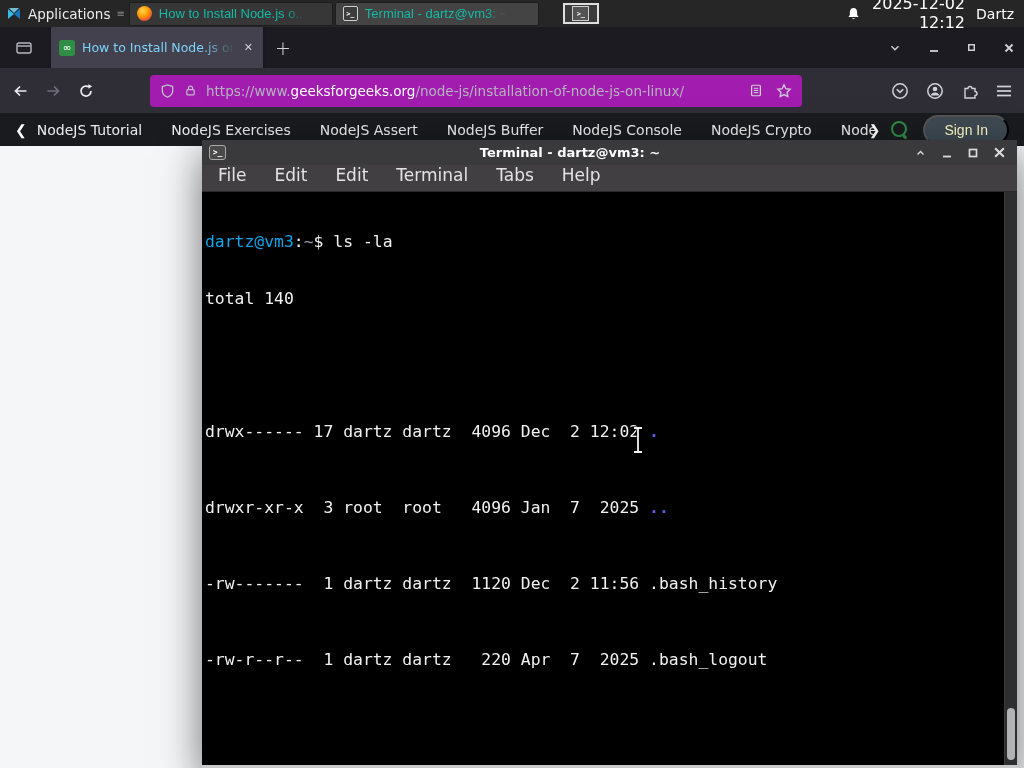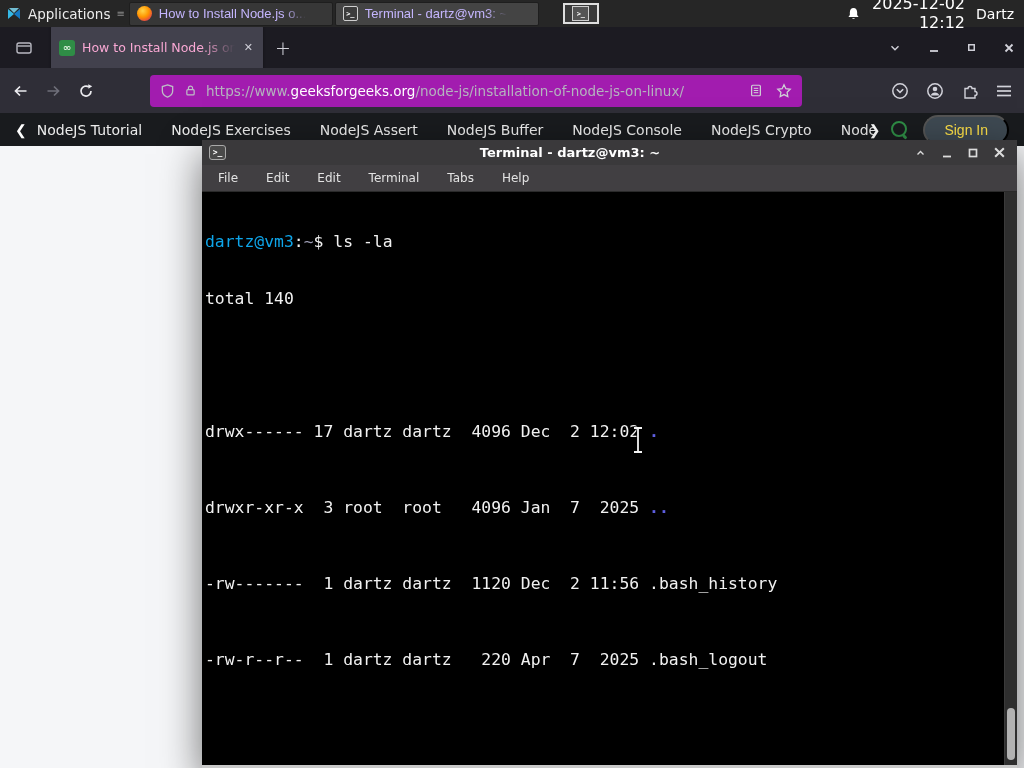--- a/index.html
+++ b/index.html
@@ -10,21 +10,21 @@
   
   #panel { position:absolute; top:0; left:0; width:1024px; height:27px;
            background:#262626; display:flex; align-items:center; z-index:50; }
   .apps { display:flex; align-items:center; gap:6px; padding:0 6px 0 6px; height:100%;
           color:#ececec; font-size:13.5px; cursor:default; }
   .panel-handle { color:#8a8a8a; font-size:10px; margin:0 4px 0 0; }
   .panel-handle::before { content:"\2261"; }
   .taskbar { display:flex; align-items:center; gap:2px; height:100%; padding:1px 0; }
   .task { width:204px; height:24px; display:flex; align-items:center; gap:7px; padding:0 7px;
           background:#373737; border:1px solid #1e1e1e; border-radius:2px;
-          color:#c4b5fd; font-size:13px; white-space:nowrap; overflow:hidden; }
+          color:#14b8a6; font-size:13px; white-space:nowrap; overflow:hidden; }
   .task.active { background:#444444; }
   .task-label { overflow:hidden; white-space:nowrap;
           -webkit-mask-image:linear-gradient(90deg,#000 85%,transparent); 
           mask-image:linear-gradient(90deg,#000 85%,transparent); }
   .ticon { flex:0 0 auto; width:15px; height:15px; border-radius:50%; }
   .ticon.firefox { background:radial-gradient(circle at 38% 32%, #ffd54a 0%, #ff9500 45%, #e8553a 72%, #a2208f 100%); }
   .ticon.codium { background:radial-gradient(circle at 40% 35%, #7fd4ff 0%, #2b9fd8 55%, #1668a8 100%); }
   .ticon.terminal { border-radius:2px; background:#3c3c3c; border:1px solid #cfcfcf;
           color:#fff; font:bold 7px "DejaVu Sans Mono",monospace; display:flex; align-items:center; justify-content:center; }
   .ticon.terminal::before { content:">_"; }
@@ -37,21 +37,21 @@
   .tray { margin-left:auto; display:flex; align-items:center; gap:11px; padding-right:10px; height:100%; }
   .clock { text-align:right; color:#ffffff; font-size:16px; line-height:1.15; }
   .tray-user { color:#ffffff; font-size:14px; }
 
   
   #firefox { position:absolute; top:27px; left:0; width:1024px; height:741px;
              display:flex; flex-direction:column; background:#f5f6f8; }
   .tabbar { height:41px; background:#1c1b22; display:flex; align-items:center; padding:0 9px; flex:0 0 auto; }
   .ffview { width:30px; height:26px; border-radius:4px; display:flex; align-items:center; justify-content:center; margin-right:12px; }
   .tab { width:212px; height:48px; background:#42414d; border-radius:4px; display:flex; align-items:center;
-         gap:7px; padding:0 8px; color:#f9a8d4; font-size:12.5px; box-shadow:0 1px 3px rgba(0,0,0,.4); }
+         gap:7px; padding:0 8px; color:#7dd3fc; font-size:12.5px; box-shadow:0 1px 3px rgba(0,0,0,.4); }
   .favicon { flex:0 0 auto; width:16px; height:16px; border-radius:3px; background:#2f8d46;
          color:#dff0e0; font:bold 10px "DejaVu Sans",sans-serif; display:flex; align-items:center; justify-content:center; }
   .favicon::before { content:"\221E"; }
   .tab-title { flex:1; overflow:hidden; white-space:nowrap;
          -webkit-mask-image:linear-gradient(90deg,#000 78%,transparent);
          mask-image:linear-gradient(90deg,#000 78%,transparent); }
   .tab-close { color:#cfcfd8; font-size:11px; padding:2px; }
   .tab-close::before { content:"\2715"; }
   .newtab { color:#d2d2da; font-size:19px; font-weight:300; margin-left:12px; }
   .newtab::before { content:"+"; }
@@ -73,36 +73,36 @@
   .nav-chevron { font-weight:bold; font-size:14px; color:#ffffff; }
   .nav-chevron.left { margin-right:10px; } .nav-chevron.left::before { content:"\276E"; }
   .nav-chevron.right { margin-left:-6px; } .nav-chevron.right::before { content:"\276F"; }
   .sitenav-items { display:flex; gap:29px; flex:1; overflow:hidden; white-space:nowrap; align-items:center; }
   .nav-item { flex:0 0 auto; }
   .nav-search { margin:0 14px 0 10px; width:19px; height:19px; position:relative; flex:0 0 auto; }
   .nav-search::before { content:""; position:absolute; left:1px; top:1px; width:12px; height:12px;
             border:2.5px solid #2f8d46; border-radius:50%; }
   .nav-search::after { content:""; position:absolute; left:14px; top:14px; width:5px; height:2.5px;
             background:#2f8d46; border-radius:2px; transform:rotate(45deg); transform-origin:0 0; }
-  .signin { background:#3e4952; color:#fde047; border-radius:16px; padding:5px 19px; font-size:14px; flex:0 0 auto; }
+  .signin { background:#3e4952; color:#fef9c3; border-radius:16px; padding:5px 19px; font-size:14px; flex:0 0 auto; }
   .page { flex:1; background:#f5f6f8; }
 
   
   #terminal { position:absolute; left:202px; top:140px; width:815px; height:628px; z-index:40;
               display:flex; flex-direction:column; box-shadow:0 14px 38px rgba(0,0,0,.55);
               border-bottom:3px solid #c9c9c9; }
   .titlebar { height:25px; background:#3a393b; display:flex; align-items:center; padding:0 7px; flex:0 0 auto; }
   .t-appicon { width:17px; height:15px; background:#4a4a4a; border:1px solid #a9a9a9; border-radius:3px;
                color:#fff; font:bold 8px "DejaVu Sans Mono",monospace; display:flex; align-items:center; justify-content:center; }
   .t-appicon::before { content:">_"; }
   .t-title { flex:1; text-align:center; color:#ffffff; font-weight:bold; font-size:13px; }
   .t-controls { display:flex; align-items:center; gap:14px; padding-right:4px; }
   .t-controls .winbtn { margin-left:0; color:#dcdcdc; }
-  .menubar { height:27px; background:#413f42; display:flex; align-items:center; gap:28px; padding:0 16px;
-             color:#e3e3e3; font-size:12px; flex:0 0 auto; border-bottom:1px solid #2a2a2a; }
+  .menubar { height:27px; background:#413f42; display:flex; gap:28px; padding:0 16px;
+             color:#e3e3e3; font-size:17px; flex:0 0 auto; border-bottom:1px solid #2a2a2a; }
   .t-content { flex:1; background:#000000; position:relative; overflow:hidden;
                font-family:"DejaVu Sans Mono",monospace; font-size:16.4px; line-height:19px;
                color:#f1f1f1; padding:2px 14px 0 3px; white-space:pre; }
   .t-line { height:19px; }
   .green { color:#0ea5e9; font-weight:normal; }
   .cwd { color:#9d9db5; }
   .t-name.dir { color:#5e5ee0; font-weight:bold; }
   .t-scroll { position:absolute; top:0; right:0; bottom:0; width:13px; background:#2e2e2e; border-left:1px solid #3a3a3a; }
   .t-thumb { position:absolute; left:2px; right:2px; bottom:5px; height:52px; background:#b2b2b2; border-radius:5px; }
 

